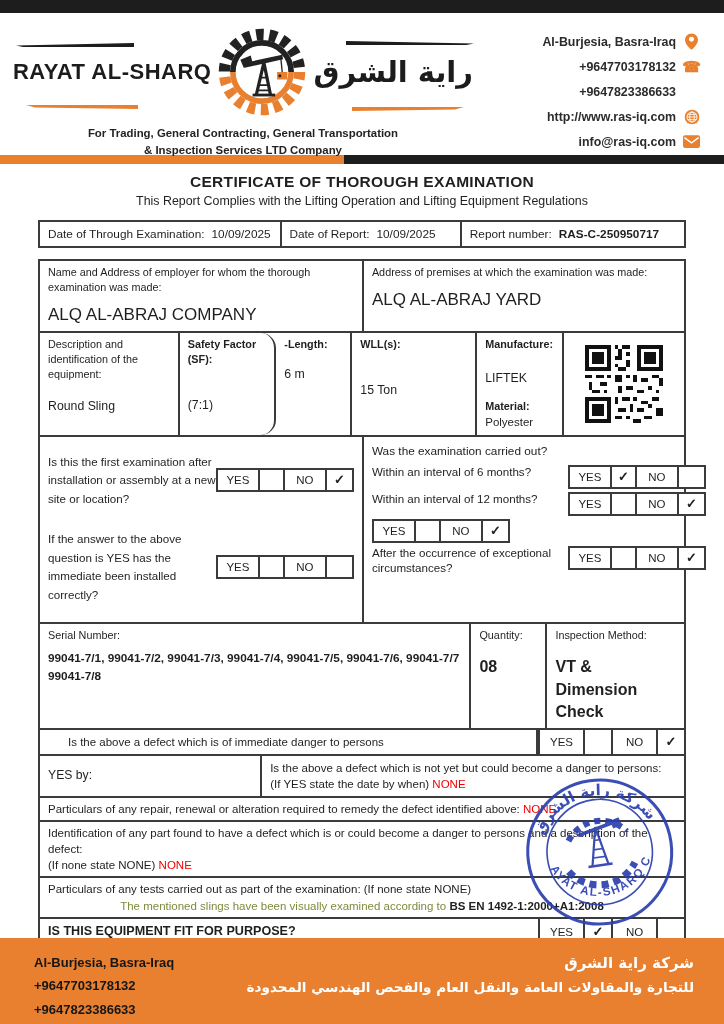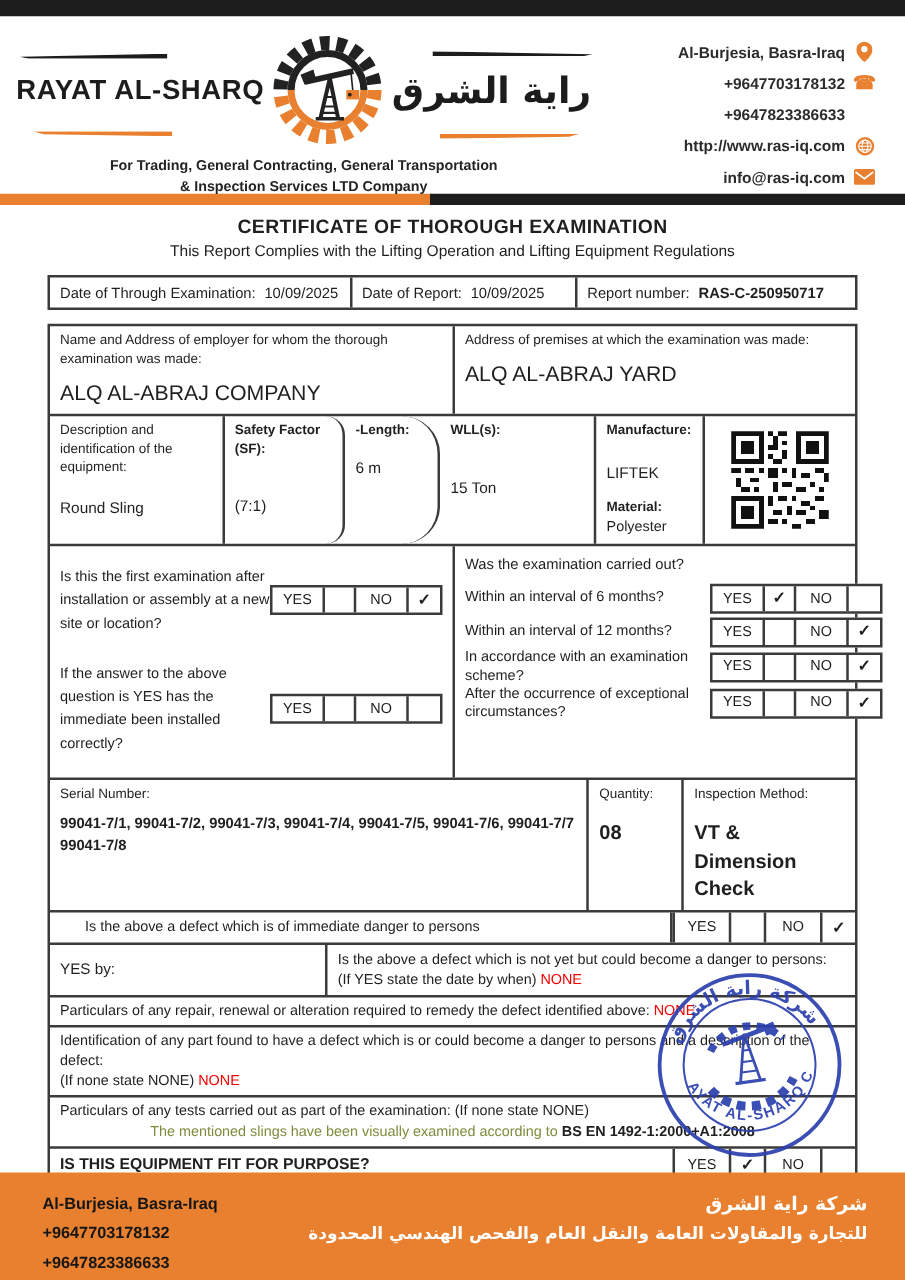--- a/index.html
+++ b/index.html
@@ -52,35 +52,35 @@
   .tcell { padding:4px 8px; border-right:2px solid #3b3b3b; }
   .tcell:last-child { border-right:none; }
   .lab-sm { font-size:10.8px; }
   .val { font-size:17px; margin-top:3px; }
 
   .cell-employer { width:50.3%; min-height:44px; }
   .cell-premises { flex:1; }
   .cell-premises .val, .cell-employer .val { margin-top:8px; }
 
   .row-equip .tcell { min-height:88px; }
-  .ce1 { width:21.7%; } .ce2 { width:15%;border-radius:15px; } .ce3 { width:11.8%;border-radius:30px; } .ce4 { width:19.4%; } .ce5 { width:13.4%; }
+  .ce1 { width:21.7%; } .ce2 { width:15%;border-radius:15px; } .ce3 { width:11.8%; } .ce4 { width:19.4%; } .ce5 { width:13.4%; }
   .ce6 { flex:1; display:flex; align-items:center; justify-content:center; }
   .equip-val { margin-top:16px; font-size:12.3px; }
 
   .cell-qleft { width:50.3%; padding:4px 8px; }
   .cell-qright { flex:1; padding:2px 0 2px 8px; }
   .yn { display:flex; border:2px solid #3b3b3b; height:24px; background:#fff; flex:none; }
   .yn span { display:flex; align-items:center; justify-content:center; }
   .yn .l { width:42px; border-right:2px solid #3b3b3b; font-size:11.5px; }
   .yn .b { width:25px; border-right:2px solid #3b3b3b; font-size:13px; font-weight:bold; }
   .yn .b:last-child { border-right:none; }
   .q-block { display:flex; justify-content:space-between; align-items:center; margin:12px 0 14px; }
   .q-text { width:186px; line-height:1.6; font-size:11.6px; }
   .co-head { margin:4px 0 6px; font-size:11.8px; }
-  .co-row { display:flex; justify-content:space-between; align-items:center; min-height:27px; padding-right:7px; }
+  .co-row { display:flex; justify-content:space-between; min-height:27px; padding-right:7px; }
   .co-text { width:196px; line-height:1.25; font-size:11.6px; }
 
   .cell-serial { width:67%; min-height:54px; }
   .cell-qty { width:11.8%; }
   .cell-method { flex:1; }
   .serial-nums { font-weight:bold; margin-top:7px; font-size:11.8px; line-height:1.5; }
   .stack-val { font-weight:bold; margin-top:13px; font-size:16px; }
 
   .flat-yn { display:flex; align-items:stretch; flex:none; }
   .flat-yn span { display:flex; align-items:center; justify-content:center; border-left:2px solid #3b3b3b; }
@@ -372,21 +372,20 @@
           <div class="co-row">
             <div class="co-text">Within an interval of 12 months?</div>
             <div class="yn">
               <span class="l">YES</span>
               <span class="b"></span>
               <span class="l">NO</span>
               <span class="b">✓</span>
             </div>
           </div>
           <div class="co-row">
-            <div class="co-text">In accordance with an examination scheme?</div>
             <div class="yn">
               <span class="l">YES</span>
               <span class="b"></span>
               <span class="l">NO</span>
               <span class="b">✓</span>
             </div>
           </div>
           <div class="co-row">
             <div class="co-text">After the occurrence of exceptional circumstances?</div>
             <div class="yn">

